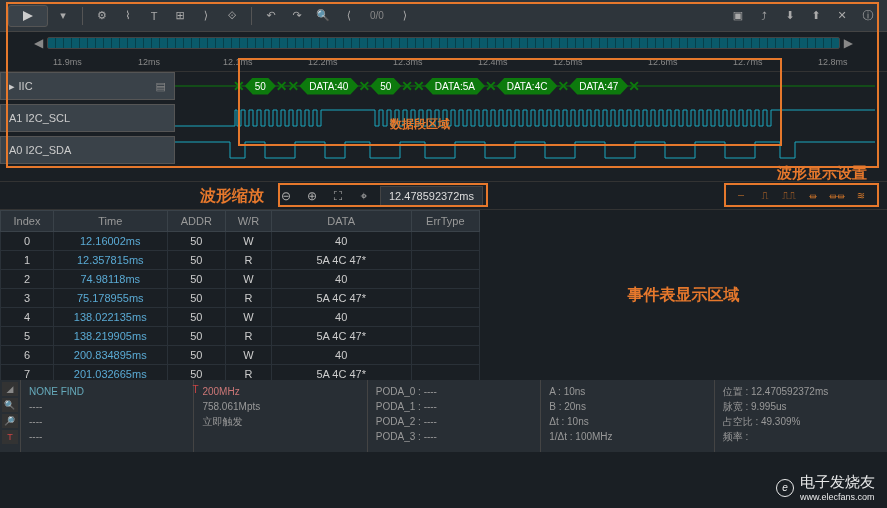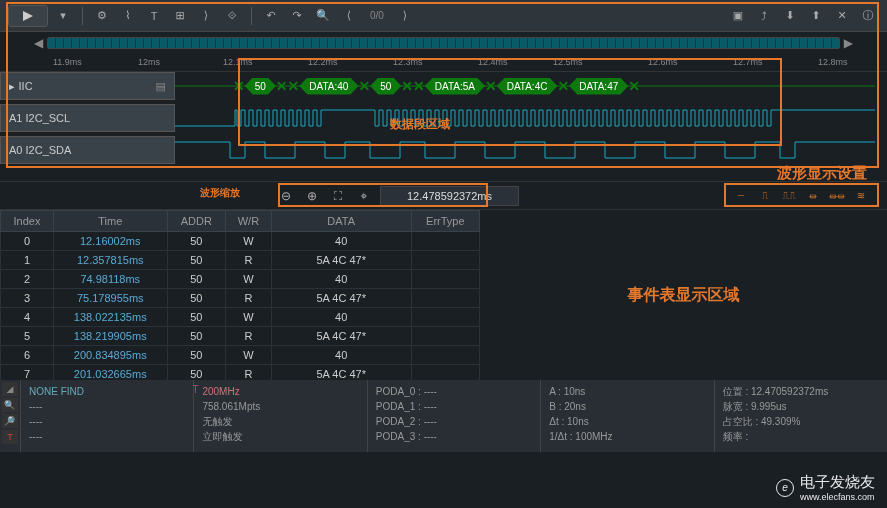--- a/index.html
+++ b/index.html
@@ -37,21 +37,21 @@
   .bubble { background: #0d7a0d; color: #fff; font-size: 10px; padding: 3px 10px; clip-path: polygon(8px 0, calc(100% - 8px) 0, 100% 50%, calc(100% - 8px) 100%, 8px 100%, 0 50%); white-space: nowrap; }
   .xmark { color: #0d7a0d; font-size: 14px; font-weight: bold; margin: 0 -2px; }
   
   
   .digi-wave { position: absolute; left: 0; right: 0; height: 100%; }
   
   
   .zoom-bar { height: 28px; background: #1a1f24; display: flex; align-items: center; padding: 0 10px; gap: 6px; border-bottom: 1px solid #333; position: relative; }
   .zoom-left-pad { width: 260px; }
   .zoom-icon { width: 20px; height: 20px; display: flex; align-items: center; justify-content: center; color: #aaa; cursor: pointer; font-size: 12px; }
-  .time-readout { background: #2a3138; border: 1px solid #444; padding: 3px 26px; font-size: 11px; color: #ddd; }
+  .time-readout { background: #2a3138; border: 1px solid #444; padding: 3px 8px; font-size: 11px; color: #ddd; }
   .zoom-spacer { flex: 1; }
   .disp-icons { display: flex; gap: 4px; padding: 2px 6px; }
   .disp-icon { width: 20px; height: 16px; color: #d97a2a; font-size: 10px; display: flex; align-items: center; justify-content: center; cursor: pointer; }
   
   
   .event-table { height: 170px; display: flex; background: #1a1f24; }
   .table-wrap { width: 480px; overflow: hidden; }
   table { width: 100%; border-collapse: collapse; font-size: 11px; padding-left: 44px; }
   th { background: #2a3138; color: #999; padding: 4px 6px; border: 1px solid #3a4249; font-weight: normal; text-align: center; }
   td { padding: 3px 6px; border: 1px solid #2a3138; text-align: center; color: #ccc; }
@@ -178,21 +178,21 @@
         </svg>
       </div>
     </div>
 
     <div class="annot-box" style="left:238px; top:-14px; width:544px; height:88px"></div>
     <div class="annot-label" style="left:390px; top:44px">数据段区域</div>
   </div>
 
   <div class="zoom-bar">
     <div class="zoom-left-pad"></div>
-    <div class="annot-label" style="left:200px; top:4px; font-size:10px">波形缩放</div>
+    <div class="annot-label" style="left:200px; top:4px; font-size:16px">波形缩放</div>
     <div class="zoom-icon">⊖</div>
     <div class="zoom-icon">⊕</div>
     <div class="zoom-icon">⛶</div>
     <div class="zoom-icon">⌖</div>
     <div class="time-readout">12.478592372ms</div>
     <div class="annot-box" style="left:278px; top:1px; width:210px; height:24px"></div>
     <div class="zoom-spacer"></div>
     <div class="annot-label" style="right:20px; top:-18px; font-size:15px">波形显示设置</div>
     <div class="disp-icons">
       <span class="disp-icon">┄</span>
@@ -302,21 +302,20 @@
     <div class="st-panel">
       <div class="st-hdr">NONE FIND</div>
       <div>----</div>
       <div>----</div>
       <div>----</div>
     </div>
     <div class="st-panel">
       <span style="color:#c44;position:absolute;left:-2px;top:2px">T</span>
       <div class="st-hdr2">200MHz</div>
       <div>758.061Mpts</div>
-      <div>无触发</div>
       <div>立即触发</div>
     </div>
     <div class="st-panel">
       <div><span>PODA_0 :</span> <span>----</span></div>
       <div><span>PODA_1 :</span> <span>----</span></div>
       <div><span>PODA_2 :</span> <span>----</span></div>
       <div><span>PODA_3 :</span> <span>----</span></div>
     </div>
     <div class="st-panel">
       <div><span>A :</span> <span>10ns</span></div>

